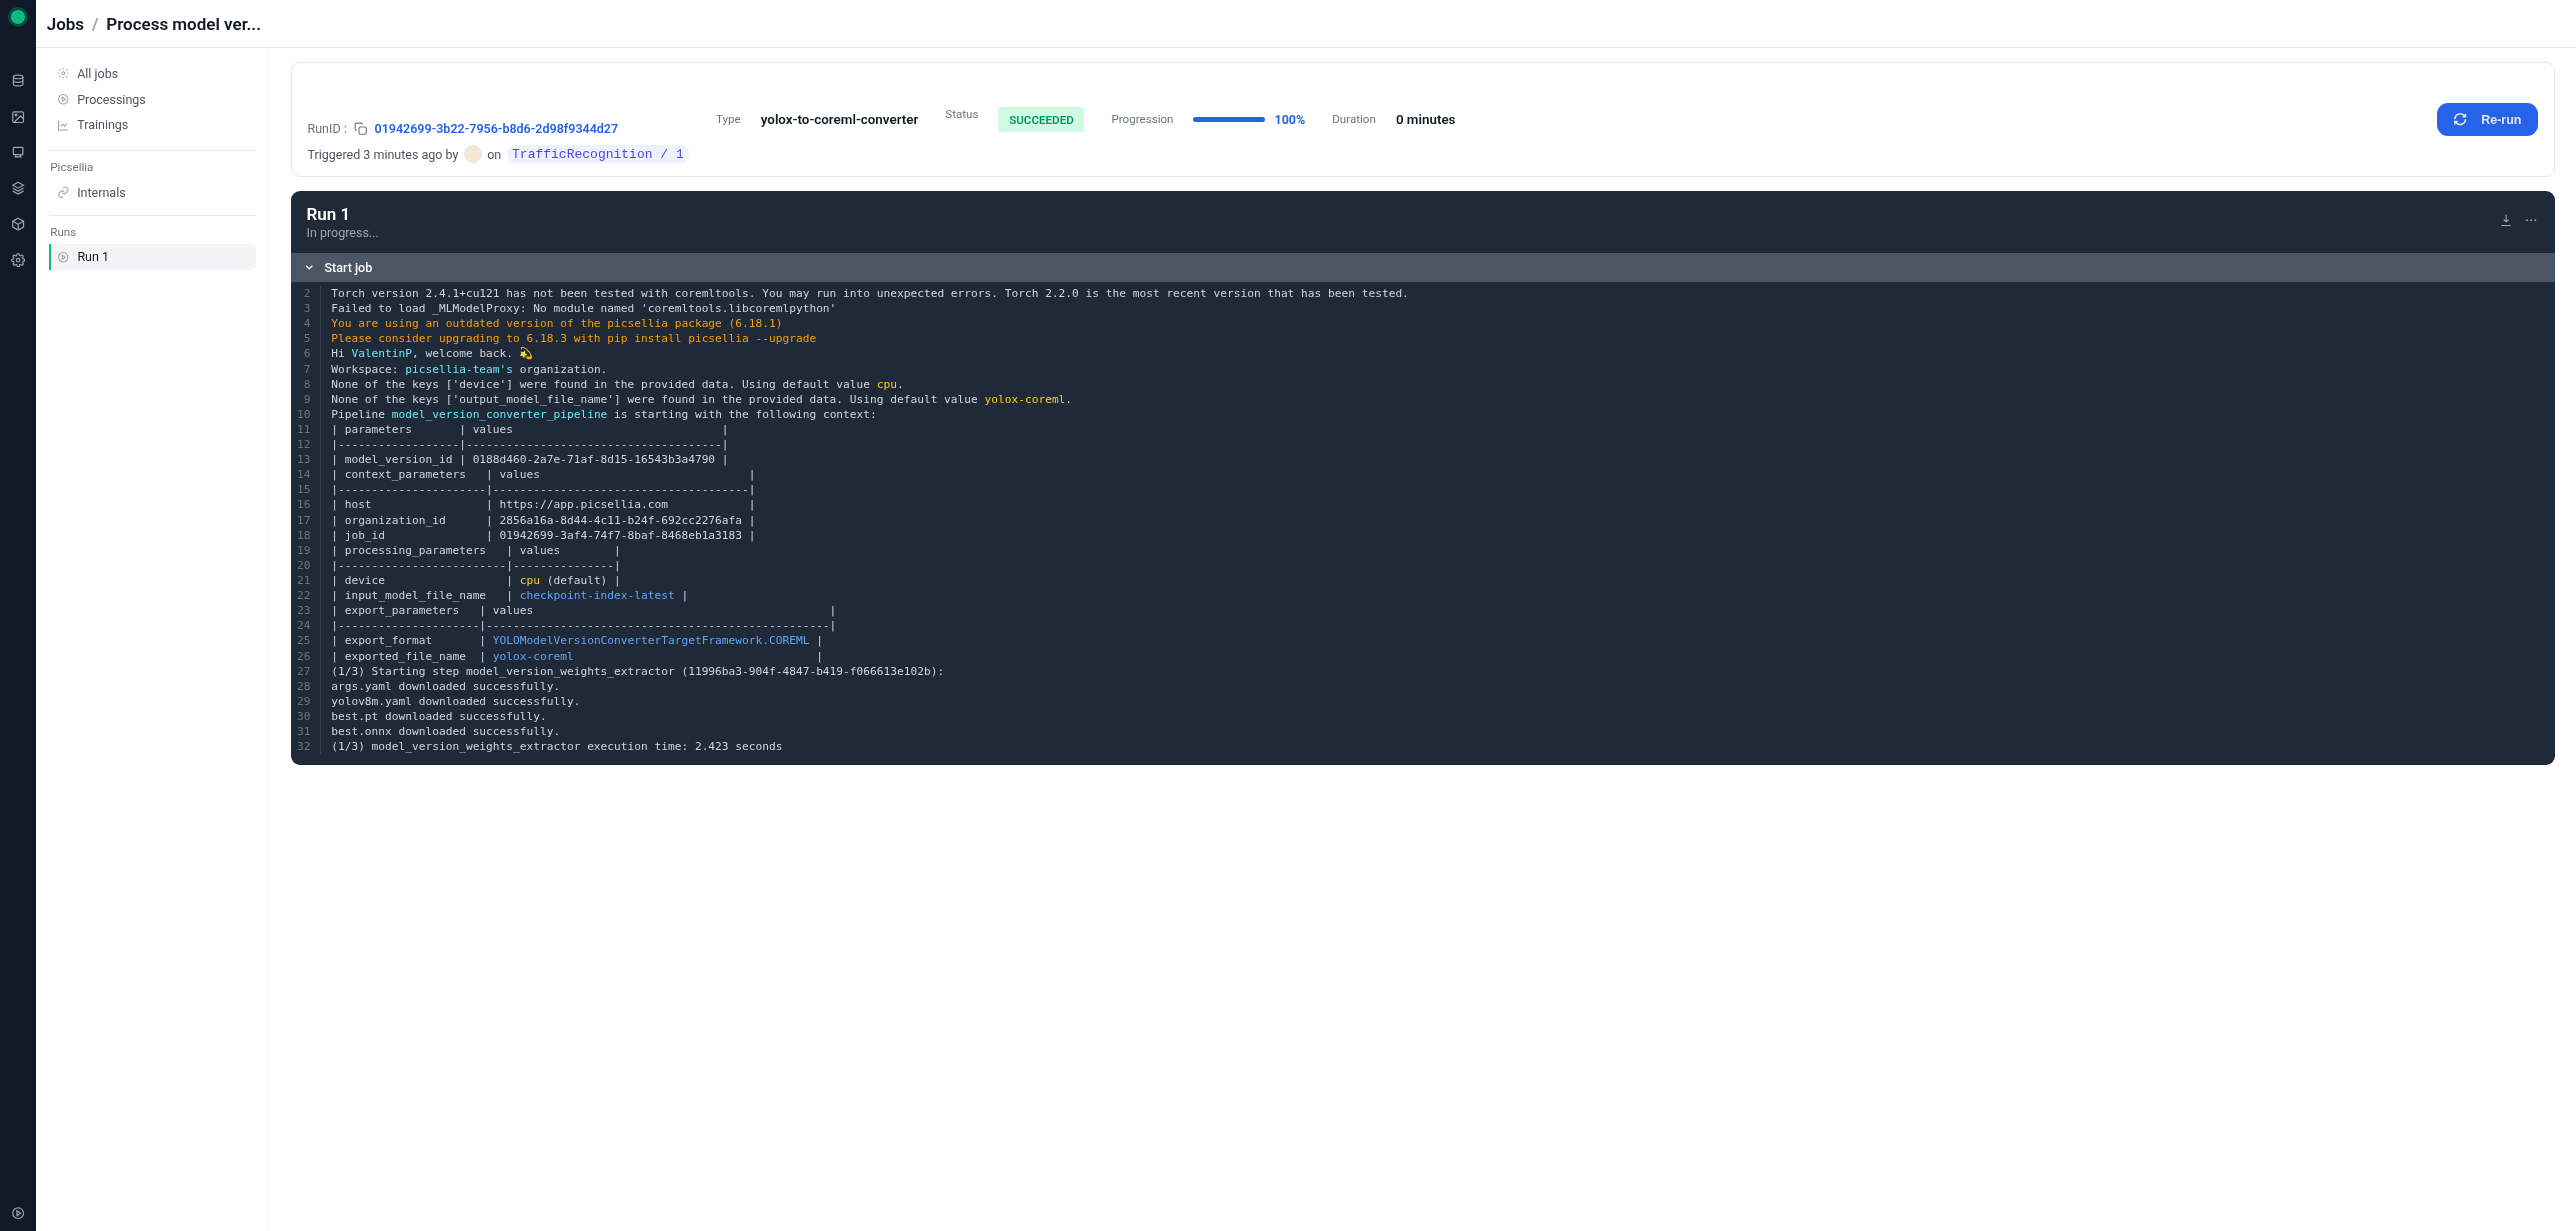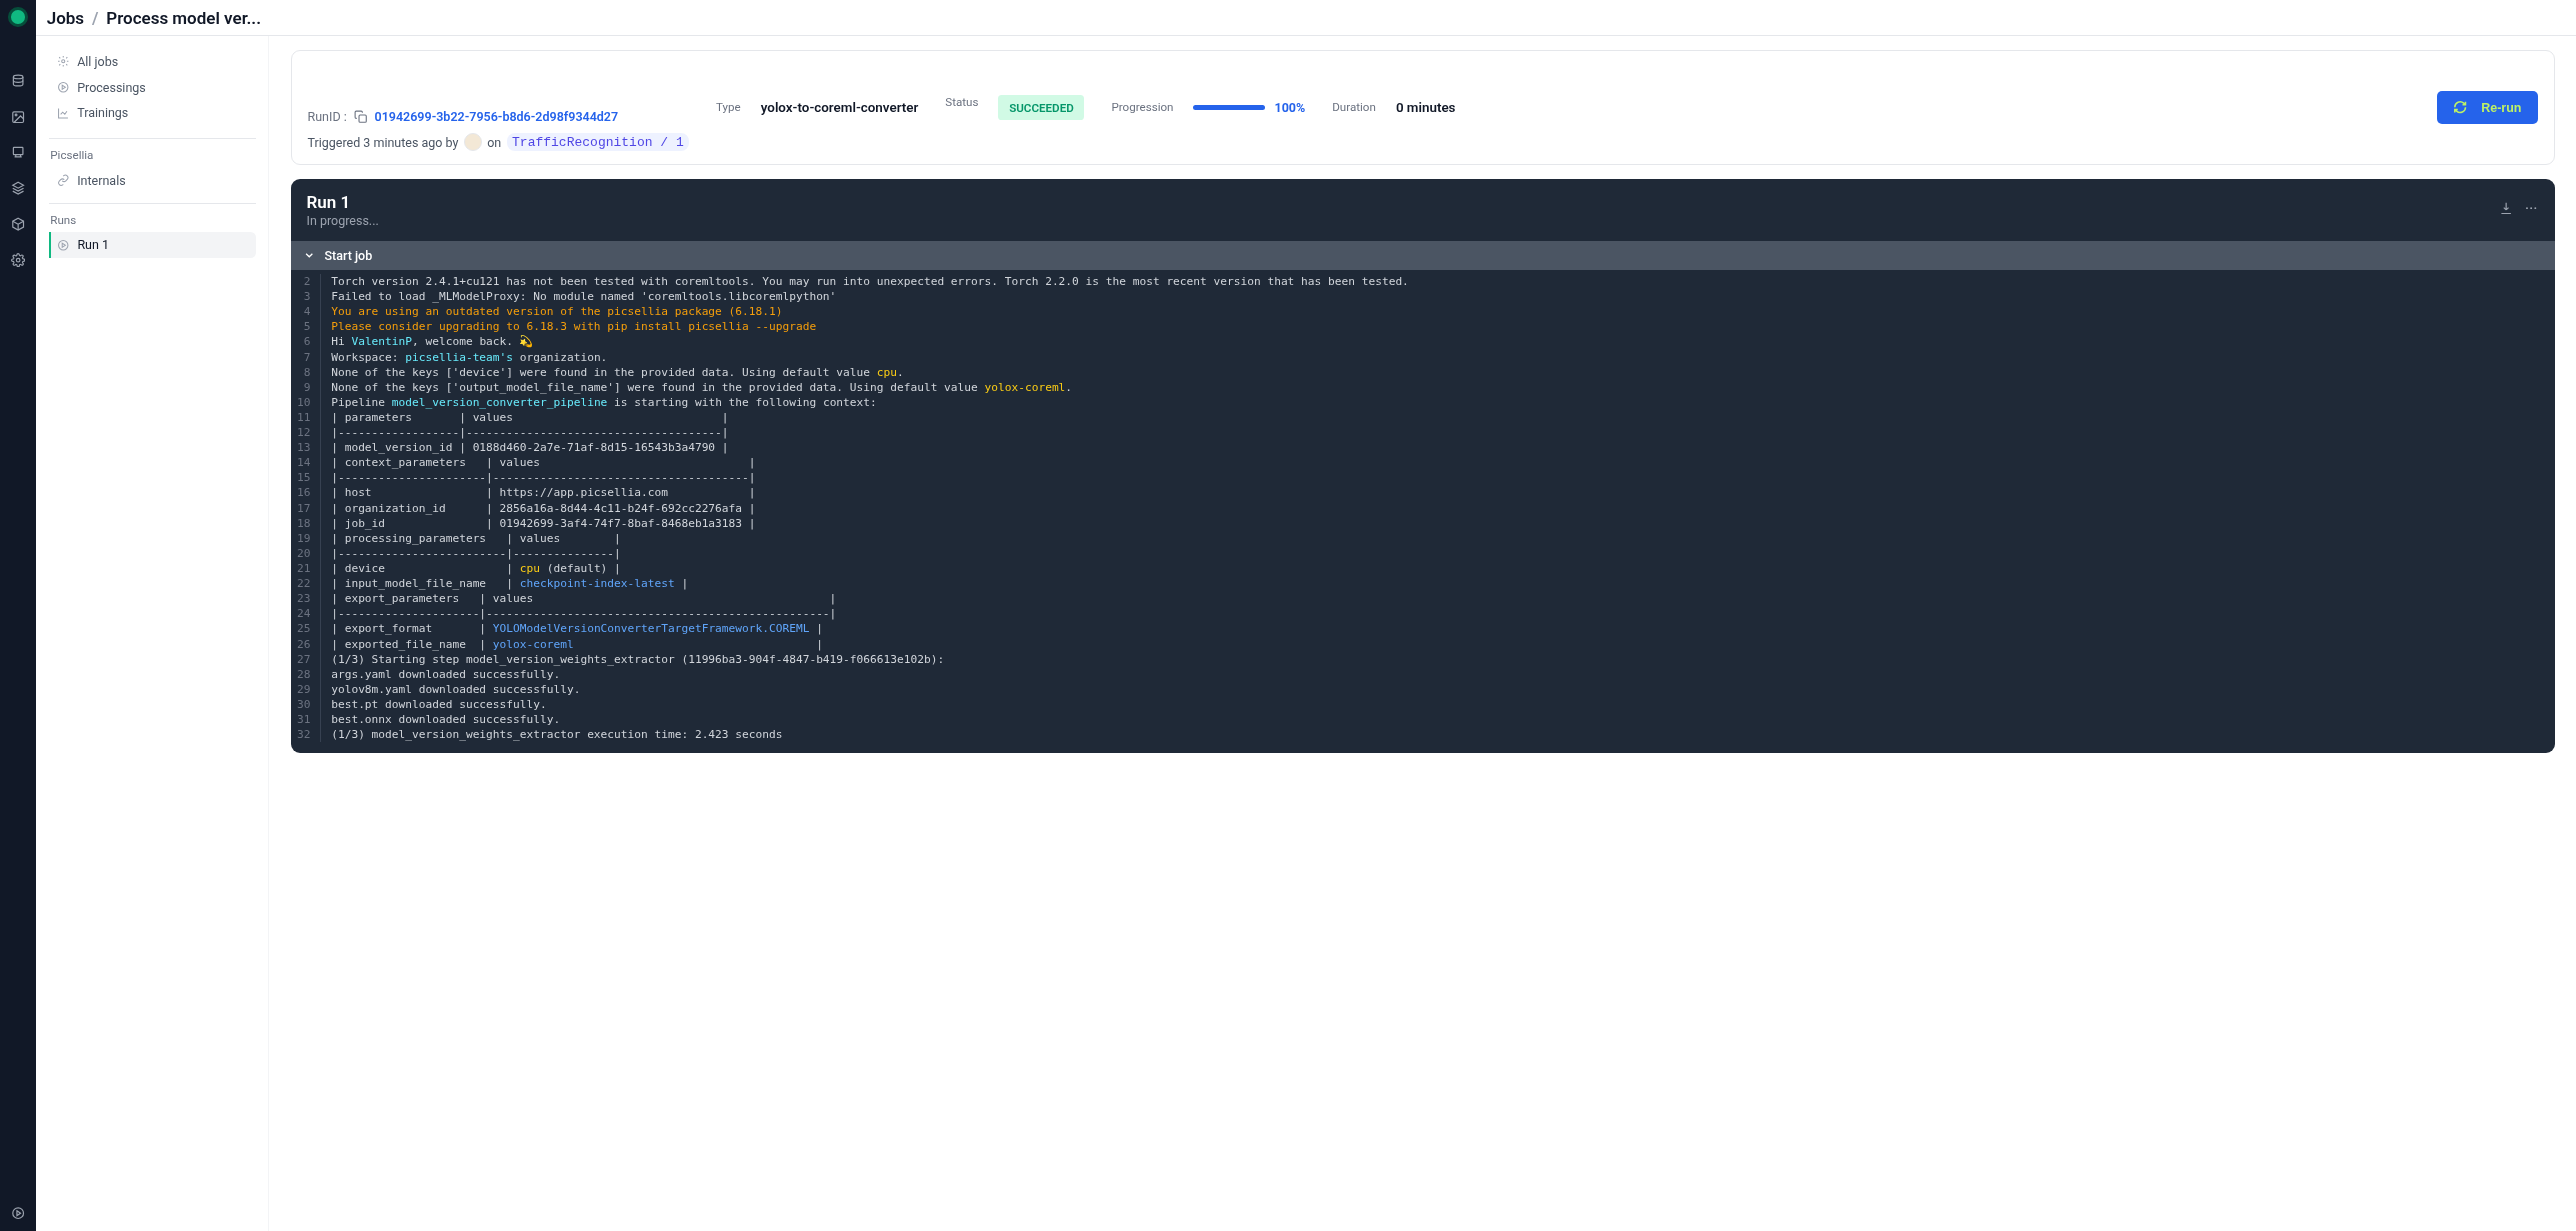--- a/index.html
+++ b/index.html
@@ -35,21 +35,21 @@
   border: 3.6px solid #064e3b;
   margin-bottom: 36px;
 }
 .rail-spacer { flex: 1; }
 
 
 .main-col { flex: 1; display: flex; flex-direction: column; overflow: hidden; }
 
 
 .topbar {
-  height: 36px;
+  height: 48px;
   border-bottom: 0.9px solid #e5e7eb;
   display: flex;
   align-items: center;
   padding: 0 10.7px;
 }
 .breadcrumb {
   font-size: 17px;
   font-weight: 600;
   color: #111827;
 }
@@ -132,23 +132,23 @@
   display: inline-block;
   width: fit-content;
 }
 .progress-wrap { display:flex; align-items:center; gap:9px; }
 .progress-bar { width: 72px; height: 5.4px; background: #dbeafe; border-radius: 2.7px; overflow:hidden; }
 .progress-bar .fill { height: 100%; background: #2563eb; }
 .progress-pct { color: #2563eb; font-weight: 700; }
 .info-spacer { flex: 1; }
 .rerun-btn {
   background: #2563eb;
-  color: #bef264;
+  color: #e5e5e5;
   border: none;
-  border-radius: 5px;
+  border-radius: 11px;
   padding: 9px 16px;
   font-weight: 600;
   font-size: 12.5px;
   display: flex;
   align-items: center;
   gap: 14px;
   cursor: pointer;
 }
 
 

